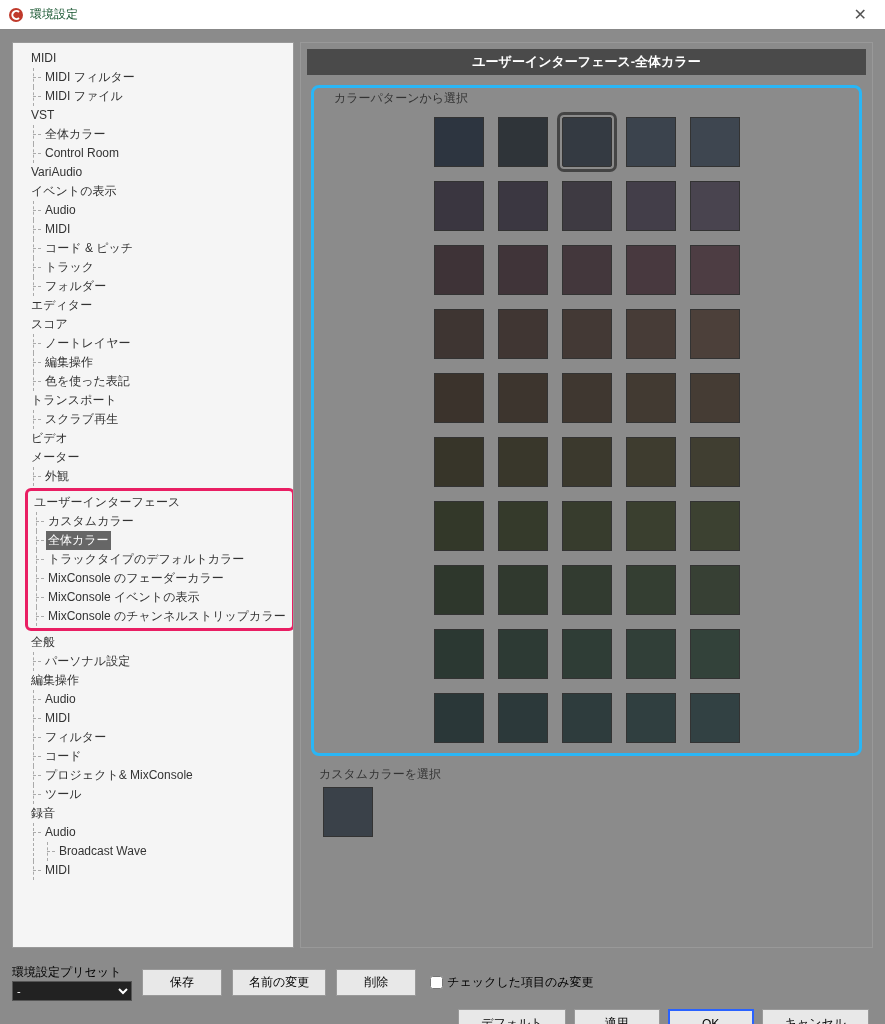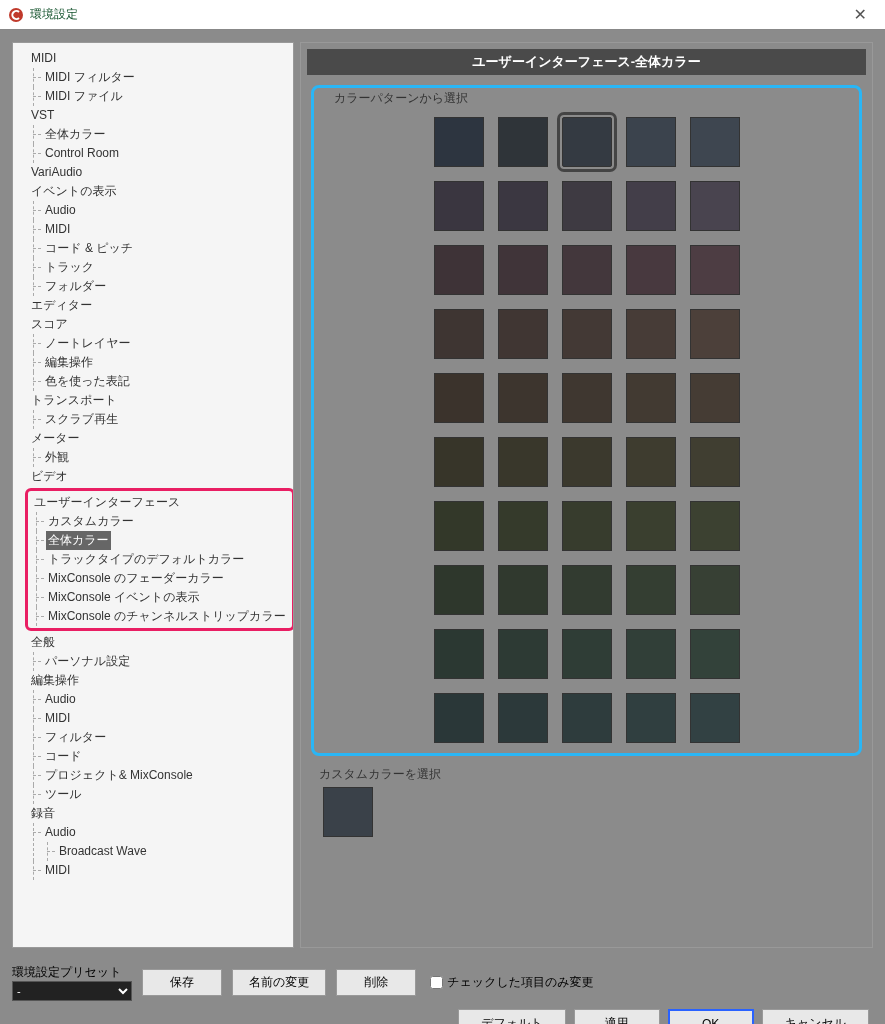--- a/index.html
+++ b/index.html
@@ -83,26 +83,26 @@
           <li><span>ノートレイヤー</span></li>
           <li><span>編集操作</span></li>
           <li><span>色を使った表記</span></li>
         </ul>
       </li>
       <li><span>トランスポート</span>
         <ul>
                 <li><span>スクラブ再生</span></li>
               </ul>
       </li>
+      <li><span>ビデオ</span></li>
       <li><span>メーター</span>
         <ul>
                 <li><span>外観</span></li>
               </ul>
       </li>
-      <li><span>ビデオ</span></li>
       <li>
         <div class="highlight-box">
           <span>ユーザーインターフェース</span>
           <ul>
             <li><span>カスタムカラー</span></li>
             <li><span class="selected">全体カラー</span></li>
             <li><span>トラックタイプのデフォルトカラー</span></li>
             <li><span>MixConsole のフェーダーカラー</span></li>
             <li><span>MixConsole イベントの表示</span></li>
             <li><span>MixConsole のチャンネルストリップカラー</span></li>

